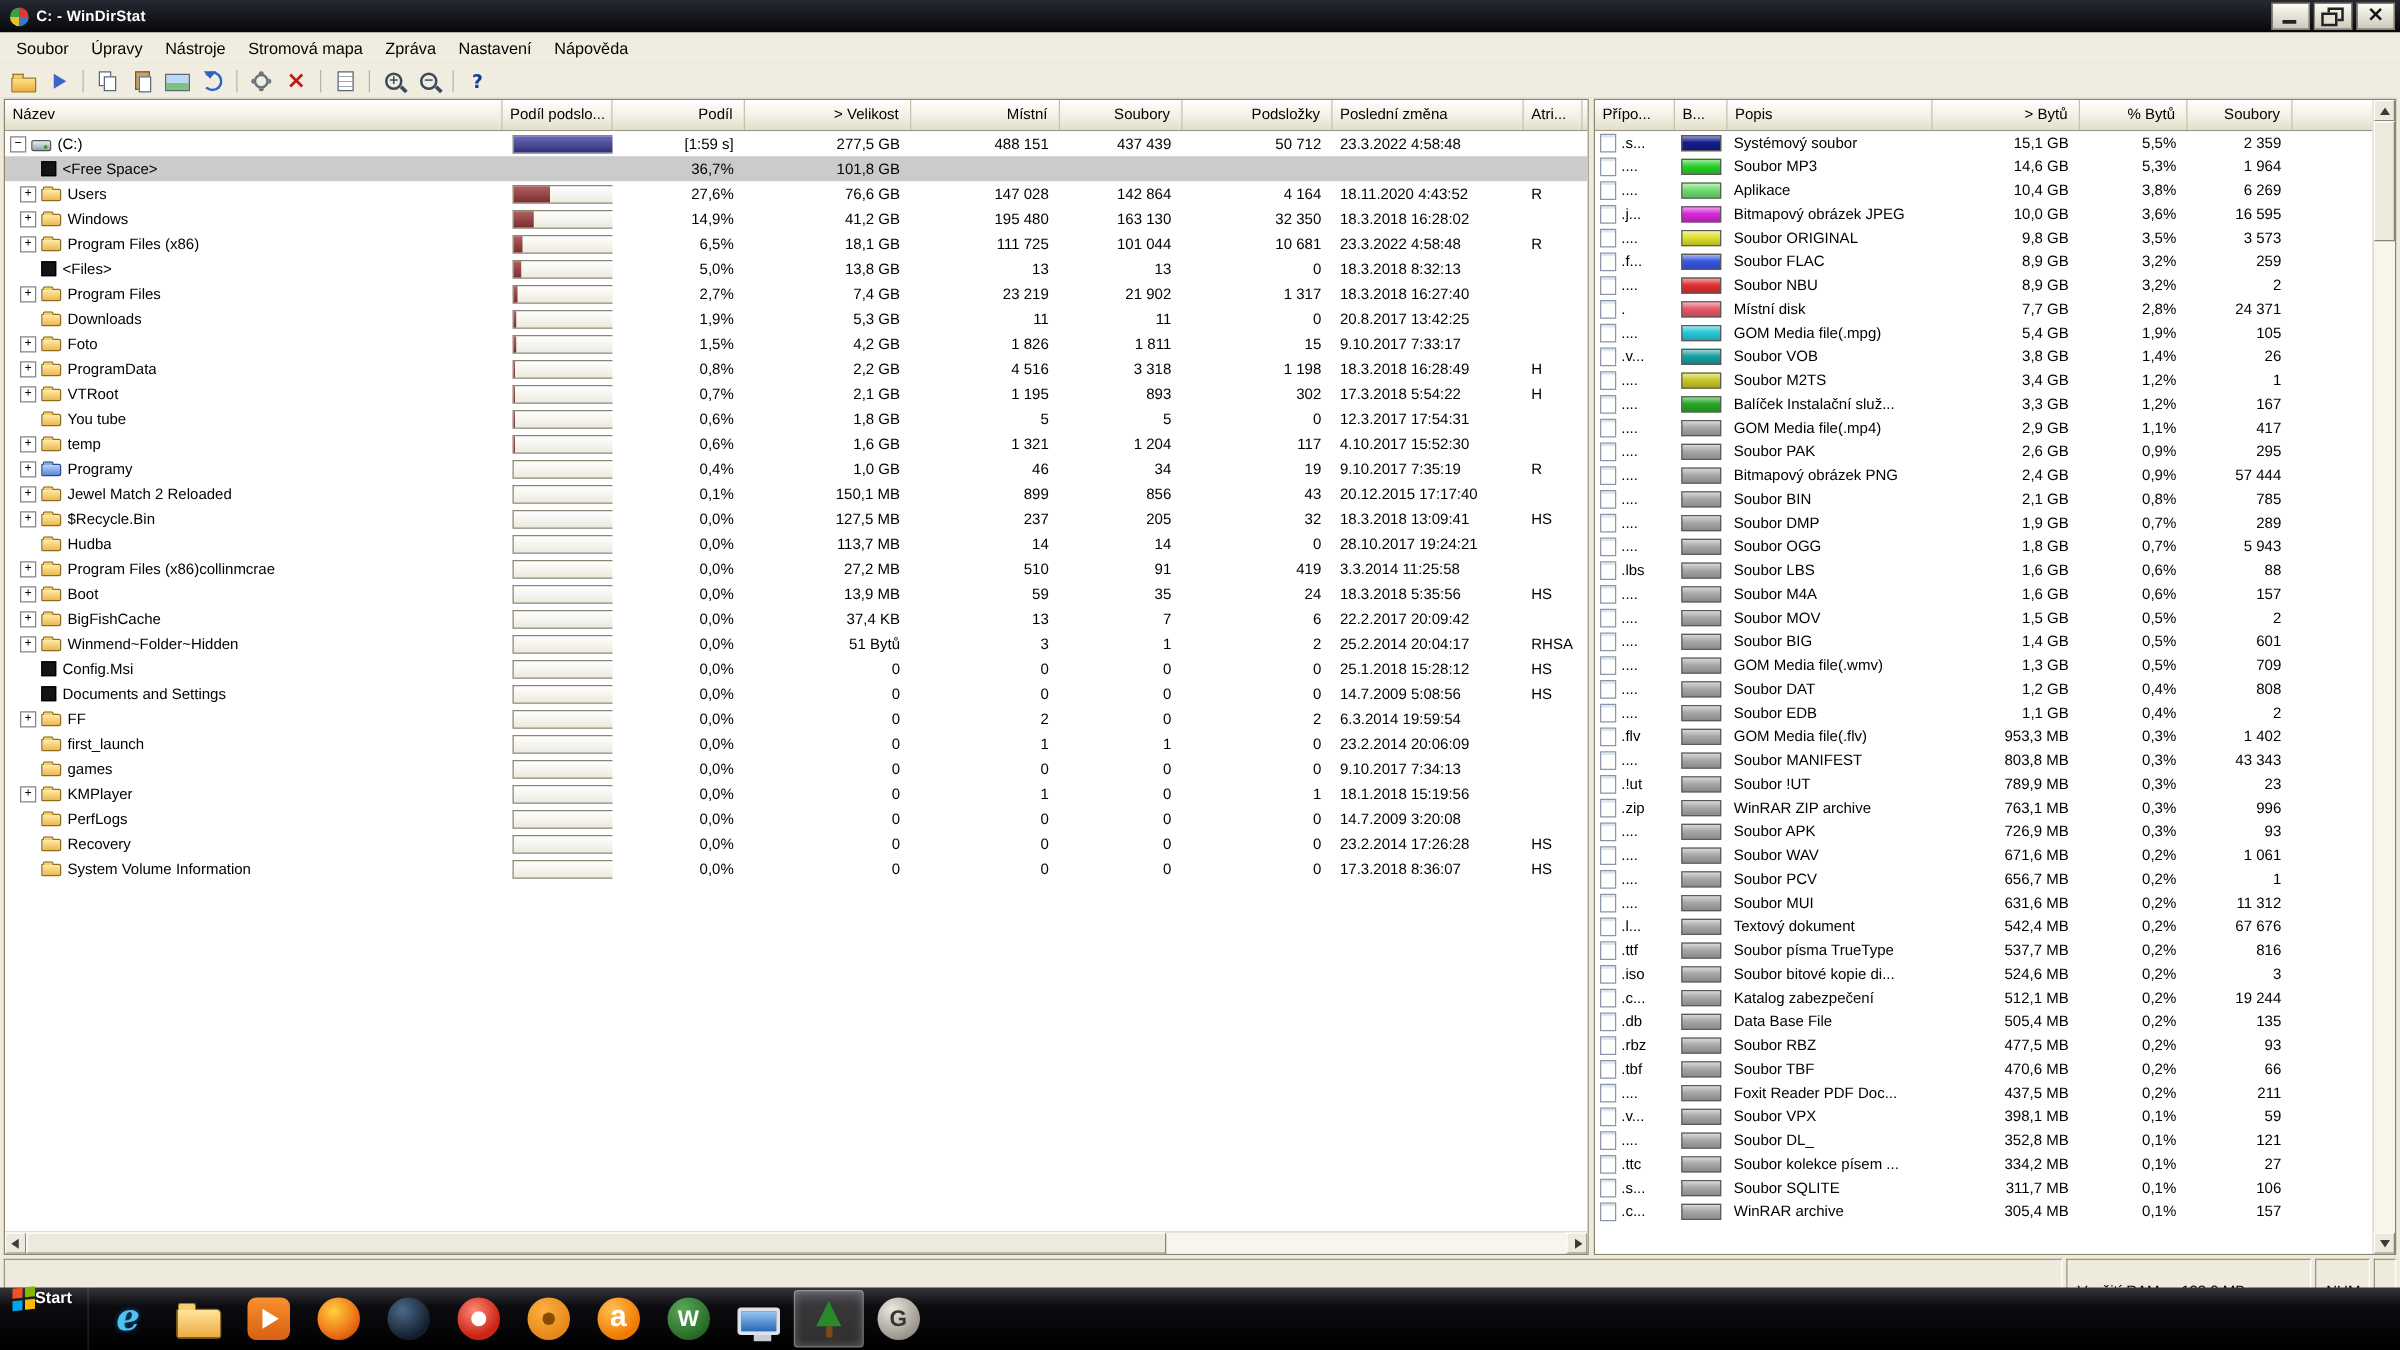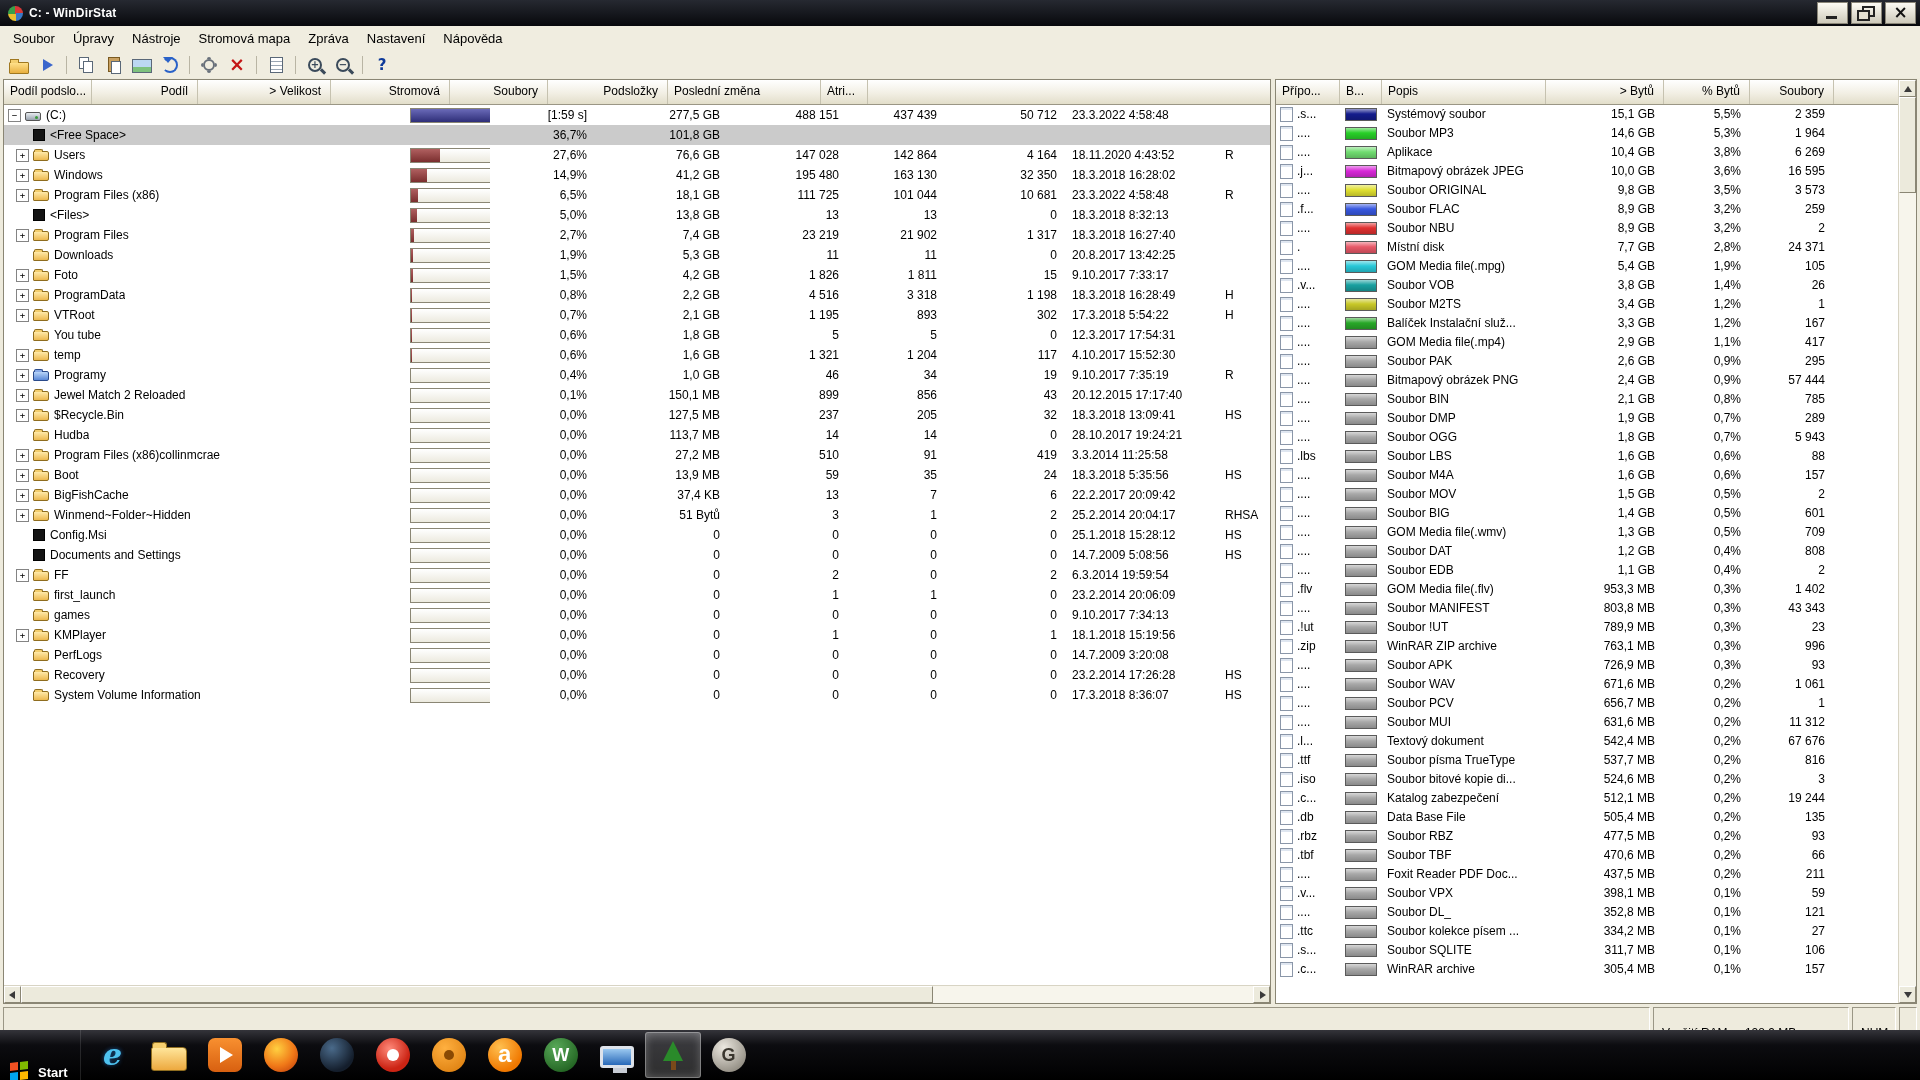--- a/index.html
+++ b/index.html
@@ -105,21 +105,21 @@
   
   #statusbar{position:absolute;left:0;right:0;bottom:50px;height:25px;background:#eeebdd;display:flex;align-items:stretch;padding:2px 3px;box-sizing:border-box;gap:3px}
   .scell{border:1px solid;border-color:#9a9685 #fff #fff #9a9685;font-size:12px;line-height:19px;padding:16px 8px;white-space:nowrap;box-sizing:border-box}
   .scell.fill{flex:1}
   .scell.ram{width:196px}
   .scell.ram .val{margin-left:14px}
   .scell.num{width:44px;text-align:center}
   .scell.tiny{width:18px}
   
   #taskbar{position:absolute;left:0;right:0;bottom:0;height:50px;background:linear-gradient(#34343a,#0c0c10 30%,#000);display:flex;align-items:center}
-  #start{display:flex;align-items:flex-end;gap:10px;padding:0 12px 0 10px;height:100%;border-right:1px solid rgba(255,255,255,.12)}
+  #start{display:flex;align-items:flex-start;gap:0;padding:0 12px 0 10px;height:100%;border-right:1px solid rgba(255,255,255,.12)}
   .winlogo{width:18px;height:18px;display:grid;grid-template-columns:1fr 1fr;grid-template-rows:1fr 1fr;gap:2px;transform:skewY(-6deg)}
   .winlogo span{display:block}
   .wl1{background:#f25022}.wl2{background:#7fba00}.wl3{background:#00a4ef}.wl4{background:#ffb900}
   #start-label{color:#fff;font-weight:bold;font-size:13px;text-shadow:0 1px 2px #000}
   #taskbar-apps{display:flex;align-items:center;height:100%;padding-left:4px}
   .tslot{width:54px;height:44px;margin-top:0;display:flex;align-items:center;justify-content:center;border:1px solid transparent;border-radius:3px}
   .tslot.active{background:rgba(255,255,255,.18);border-color:rgba(255,255,255,.38);box-shadow:inset 0 0 8px rgba(255,255,255,.25)}
   .app{width:34px;height:34px;display:block;position:relative}
   .app::before{position:absolute;left:0;right:0;top:0;bottom:0;text-align:center}
   .app-internet-explorer::before{content:'e';font:italic bold 30px/34px "DejaVu Serif",serif;color:#4ec2f0;text-shadow:0 0 4px #1a5a9a}
@@ -222,24 +222,25 @@
     <div class="tb-sep"></div>
     <div class="tb-btn">
       <span class="tbi tbi-help"></span>
     </div>
   </div>
 
 <div id="client">
 
   <div id="tree-panel" class="panel">
     <div class="lheader" id="tree-header">
+        <div class="hcell c-name">Název</div>
         <div class="hcell c-bar">Podíl podslo...</div>
         <div class="hcell c-podil ra">Podíl</div>
         <div class="hcell c-vel ra">&gt; Velikost</div>
-        <div class="hcell c-pol ra">Stromová</div>
+        <div class="hcell c-pol ra">Místní</div>
         <div class="hcell c-soub ra">Soubory</div>
         <div class="hcell c-pods ra">Podsložky</div>
         <div class="hcell c-zmena">Poslední změna</div>
         <div class="hcell c-atri">Atri...</div>
         <div class="hcell hfill"></div>
       </div>
     <div class="rows" id="tree-rows">
         <div class="trow">
           <div class="tcell c-name" style="padding-left: 4px;">
             <span class="exp">−</span>

